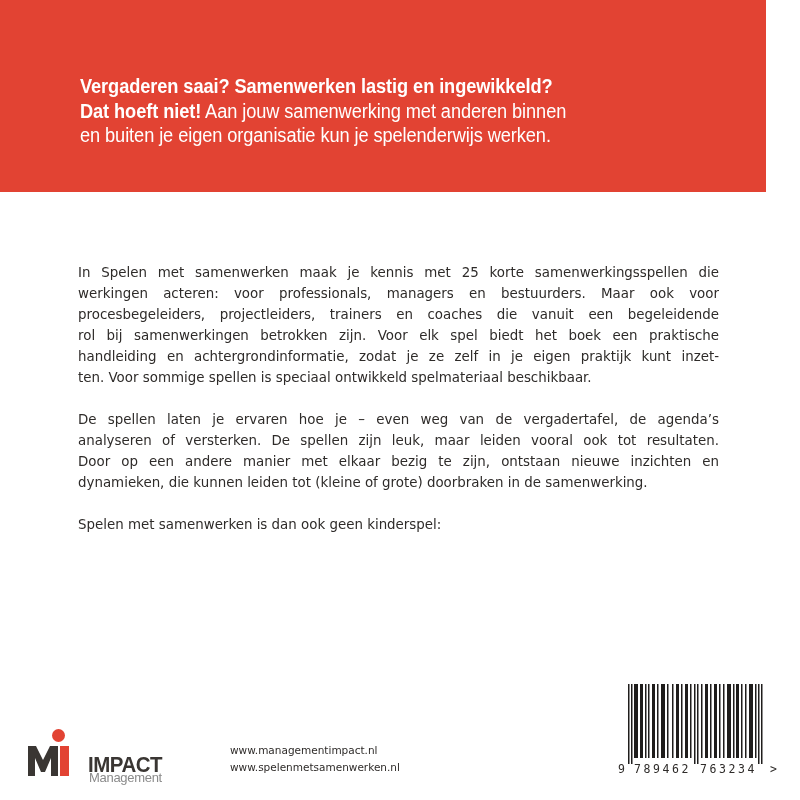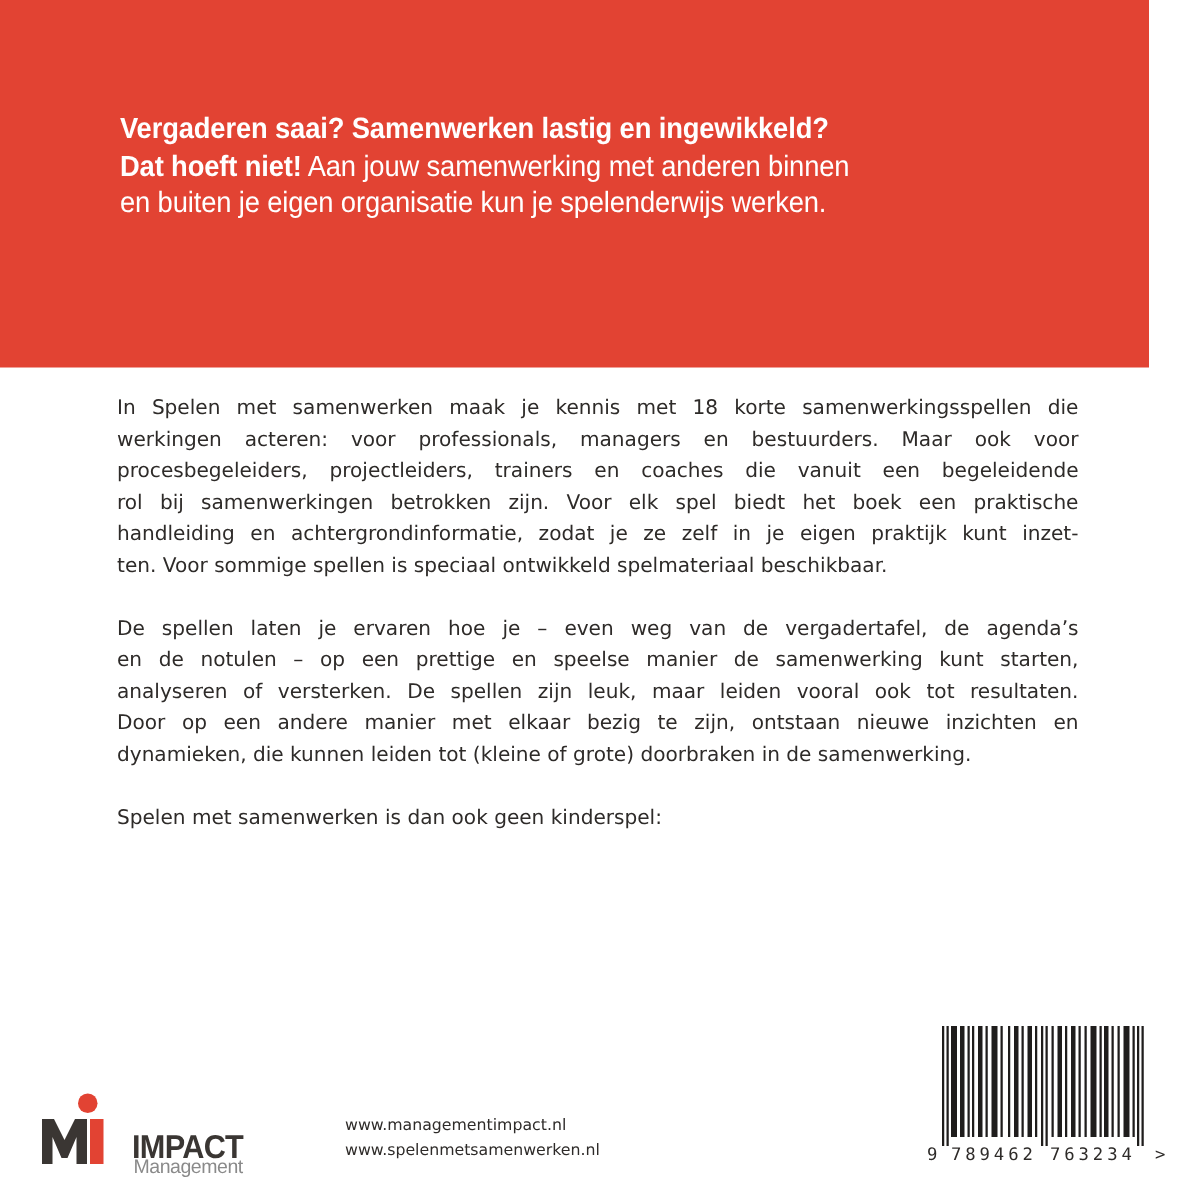--- a/index.html
+++ b/index.html
@@ -12,21 +12,21 @@
       width: 800px;
       height: 800px;
       background: #ffffff;
       overflow: hidden;
     }
     .header-block {
       position: absolute;
       left: 0;
       top: 0;
       width: 766px;
-      height: 245px;
+      height: 192px;
       background: #e24333;
     }
     .header-text {
       position: absolute;
       left: 80px;
       top: 74px;
       width: 620px;
       color: #ffffff;
       font-family: "Liberation Sans", sans-serif;
       font-size: 19.5px;
@@ -155,30 +155,29 @@
   <div class="header-block">
     <div class="header-text">
       <span class="line"><b>Vergaderen saai? Samenwerken lastig en ingewikkeld?</b></span>
       <span class="line"><b>Dat hoeft niet!</b><span> Aan jouw samenwerking met anderen binnen</span></span>
       <span class="line">en buiten je eigen organisatie kun je spelenderwijs werken.</span>
     </div>
   </div>
 
   <div class="body-text">
     <p class="para">
-      <span class="line"><span>In </span><b>Spelen met samenwerken</b><span> maak je kennis met 18 korte samenwerkingsspellen die</span></span>
+      <span class="line"><span>In </span><b>Spelen met samenwerken</b><span> maak je kennis met 25 korte samenwerkingsspellen die</span></span>
       <span class="line">werkingen acteren: voor professionals, managers en bestuurders. Maar ook voor</span>
       <span class="line">procesbegeleiders, projectleiders, trainers en coaches die vanuit een begeleidende</span>
       <span class="line">rol bij samenwerkingen betrokken zijn. Voor elk spel biedt het boek een praktische</span>
       <span class="line">handleiding en achtergrondinformatie, zodat je ze zelf in je eigen praktijk kunt inzet-</span>
       <span class="line last">ten. Voor sommige spellen is speciaal ontwikkeld spelmateriaal beschikbaar.</span>
     </p>
     <p class="para">
       <span class="line">De spellen laten je ervaren hoe je – even weg van de vergadertafel, de agenda’s</span>
-      <span class="line">en de notulen – op een prettige en speelse manier de samenwerking kunt starten,</span>
       <span class="line">analyseren of versterken. De spellen zijn leuk, maar leiden vooral ook tot resultaten.</span>
       <span class="line">Door op een andere manier met elkaar bezig te zijn, ontstaan nieuwe inzichten en</span>
       <span class="line last">dynamieken, die kunnen leiden tot (kleine of grote) doorbraken in de samenwerking.</span>
     </p>
     <p class="para">
       <span class="line last">Spelen met samenwerken is dan ook geen kinderspel:</span>
     </p>
   </div>
 
   <div class="logo">

